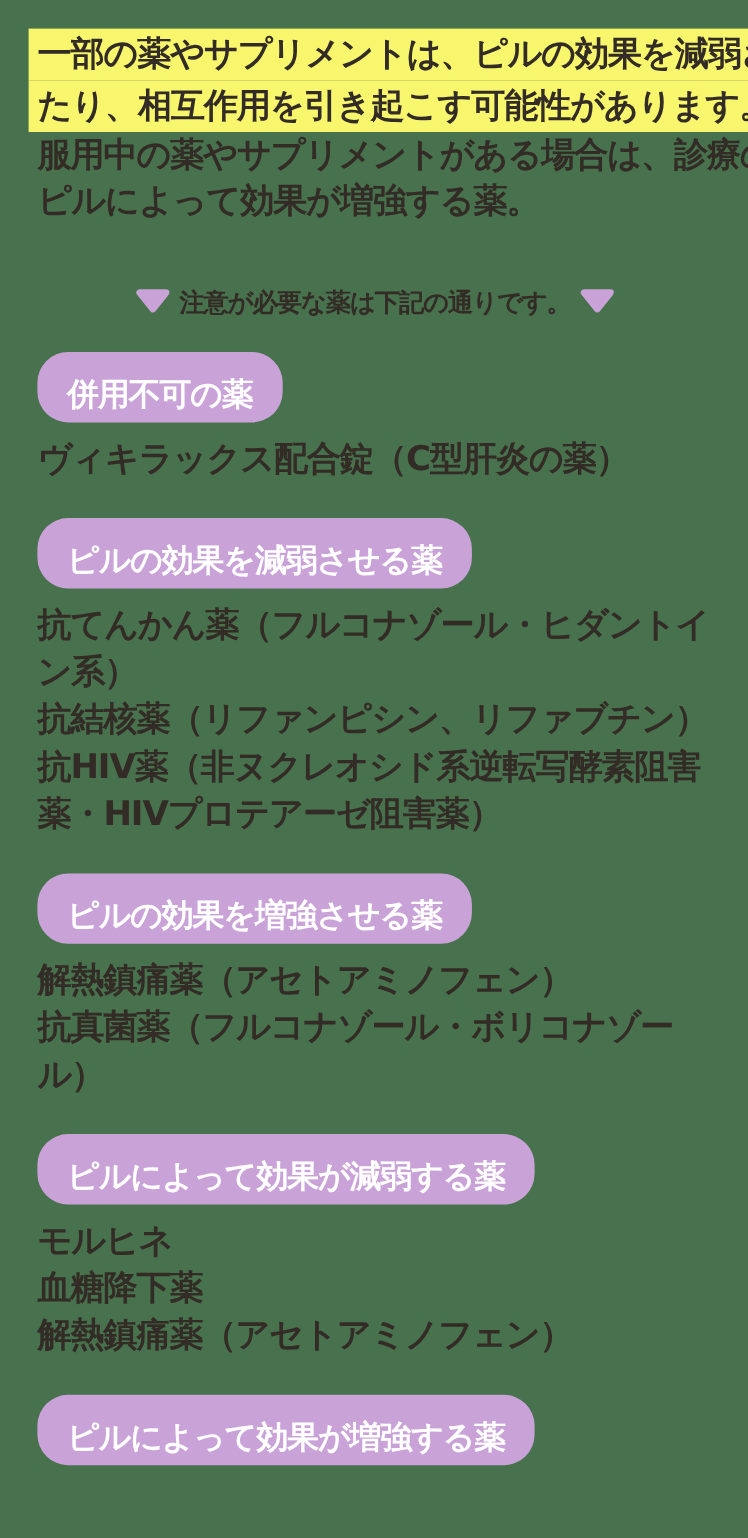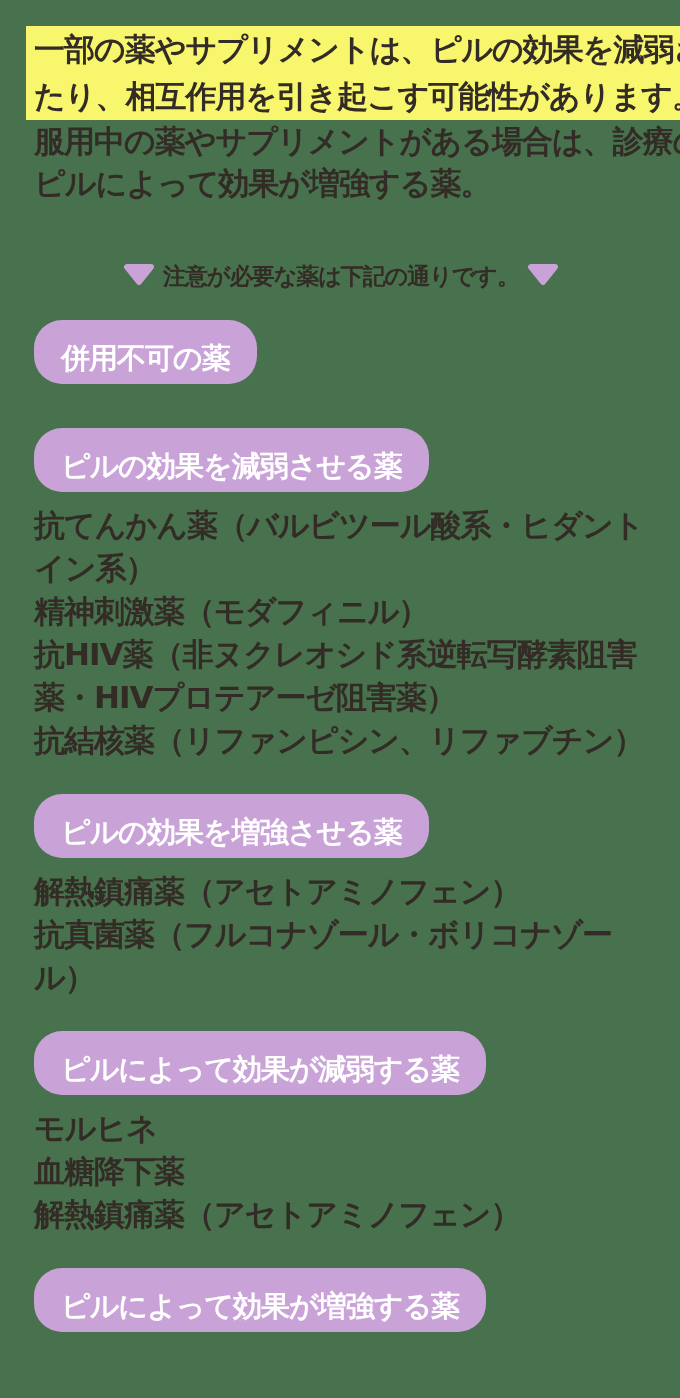--- a/index.html
+++ b/index.html
@@ -70,26 +70,27 @@
 
   <div class="notice-heading">
     <span class="tri"><svg width="32" height="24" viewBox="0 0 32 24">
           <polygon points="4,5 28,5 16,20" fill="#c9a3d8" stroke="#c9a3d8" stroke-width="6" stroke-linejoin="round"></polygon>
         </svg></span><span>注意が必要な薬は下記の通りです。</span><span class="tri"><svg width="32" height="24" viewBox="0 0 32 24">
           <polygon points="4,5 28,5 16,20" fill="#c9a3d8" stroke="#c9a3d8" stroke-width="6" stroke-linejoin="round"></polygon>
         </svg></span>
   </div>
 
   <div>
-      <section class="drug-section"><div class="badge">併用不可の薬</div></section>
+      <section class="drug-section"><div class="badge">併用不可の薬</div><ul class="drug-list">
+          <li class="drug-item">ヴィキラックス配合錠（C型肝炎の薬）</li>
+        </ul></section>
       <section class="drug-section"><div class="badge">ピルの効果を減弱させる薬</div><ul class="drug-list">
-          <li class="drug-item">抗てんかん薬（バルビツール酸系・ヒダントイン系）</li>
-          <li class="drug-item">精神刺激薬（モダフィニル）</li>
+          <li class="drug-item">抗てんかん薬（フルコナゾール・ヒダントイン系）</li>
+          <li class="drug-item">抗結核薬（リファンピシン、リファブチン）</li>
           <li class="drug-item">抗HIV薬（非ヌクレオシド系逆転写酵素阻害薬・HIVプロテアーゼ阻害薬）</li>
-          <li class="drug-item">抗結核薬（リファンピシン、リファブチン）</li>
         </ul></section>
       <section class="drug-section"><div class="badge">ピルの効果を増強させる薬</div><ul class="drug-list">
           <li class="drug-item">解熱鎮痛薬（アセトアミノフェン）</li>
           <li class="drug-item">抗真菌薬（フルコナゾール・ボリコナゾール）</li>
         </ul></section>
       <section class="drug-section"><div class="badge">ピルによって効果が減弱する薬</div><ul class="drug-list">
           <li class="drug-item">モルヒネ</li>
           <li class="drug-item">血糖降下薬</li>
           <li class="drug-item">解熱鎮痛薬（アセトアミノフェン）</li>
         </ul></section>

